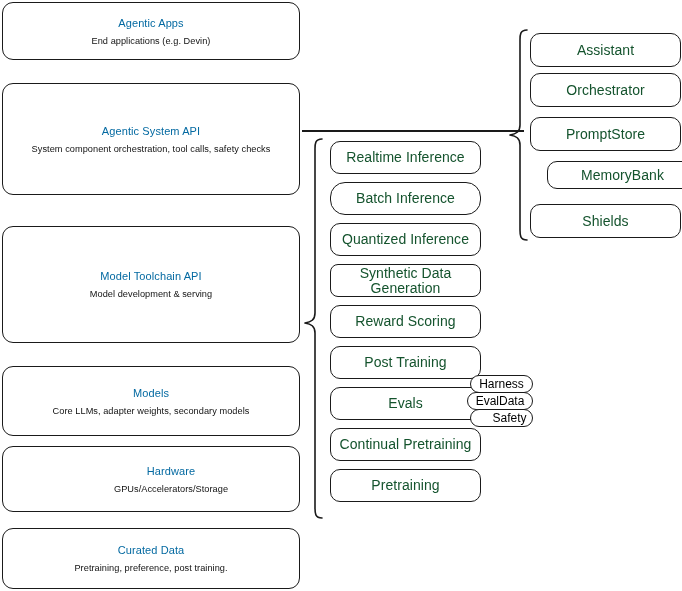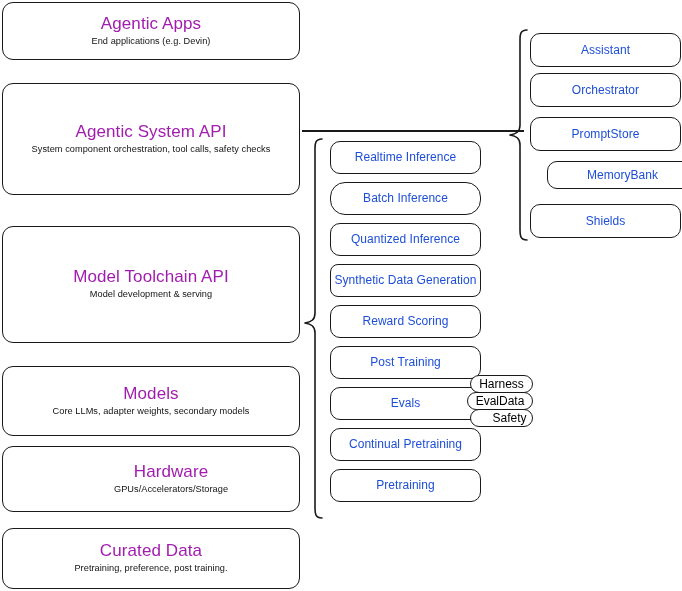--- a/index.html
+++ b/index.html
@@ -30,42 +30,42 @@
     border-radius: 11px;
     display: flex;
     flex-direction: column;
     align-items: center;
     justify-content: center;
     text-align: center;
   }
 
   
   .layer .layer-title {
-    font-size: 17px;
+    font-size: 11px;
     line-height: 17px;
-    color: #a21caf;
+    color: #0369a1;
     letter-spacing: 0.1px;
   }
   .layer .layer-sub {
     font-size: 9.2px;
     line-height: 13px;
     color: #111;
     margin-top: 3px;
     letter-spacing: 0.05px;
   }
 
   
   .chip {
     border-radius: 10px;
     border: 1.6px solid #1a1a1a;
   }
   .chip span {
-    font-size: 12px;
+    font-size: 14px;
     line-height: 15px;
-    color: #1d4ed8;
+    color: #14532d;
     letter-spacing: 0.05px;
   }
 
   
   .pill {
     position: absolute;
     box-sizing: border-box;
     background: #ffffff;
     border: 1.6px solid #1a1a1a;
     border-radius: 999px;

